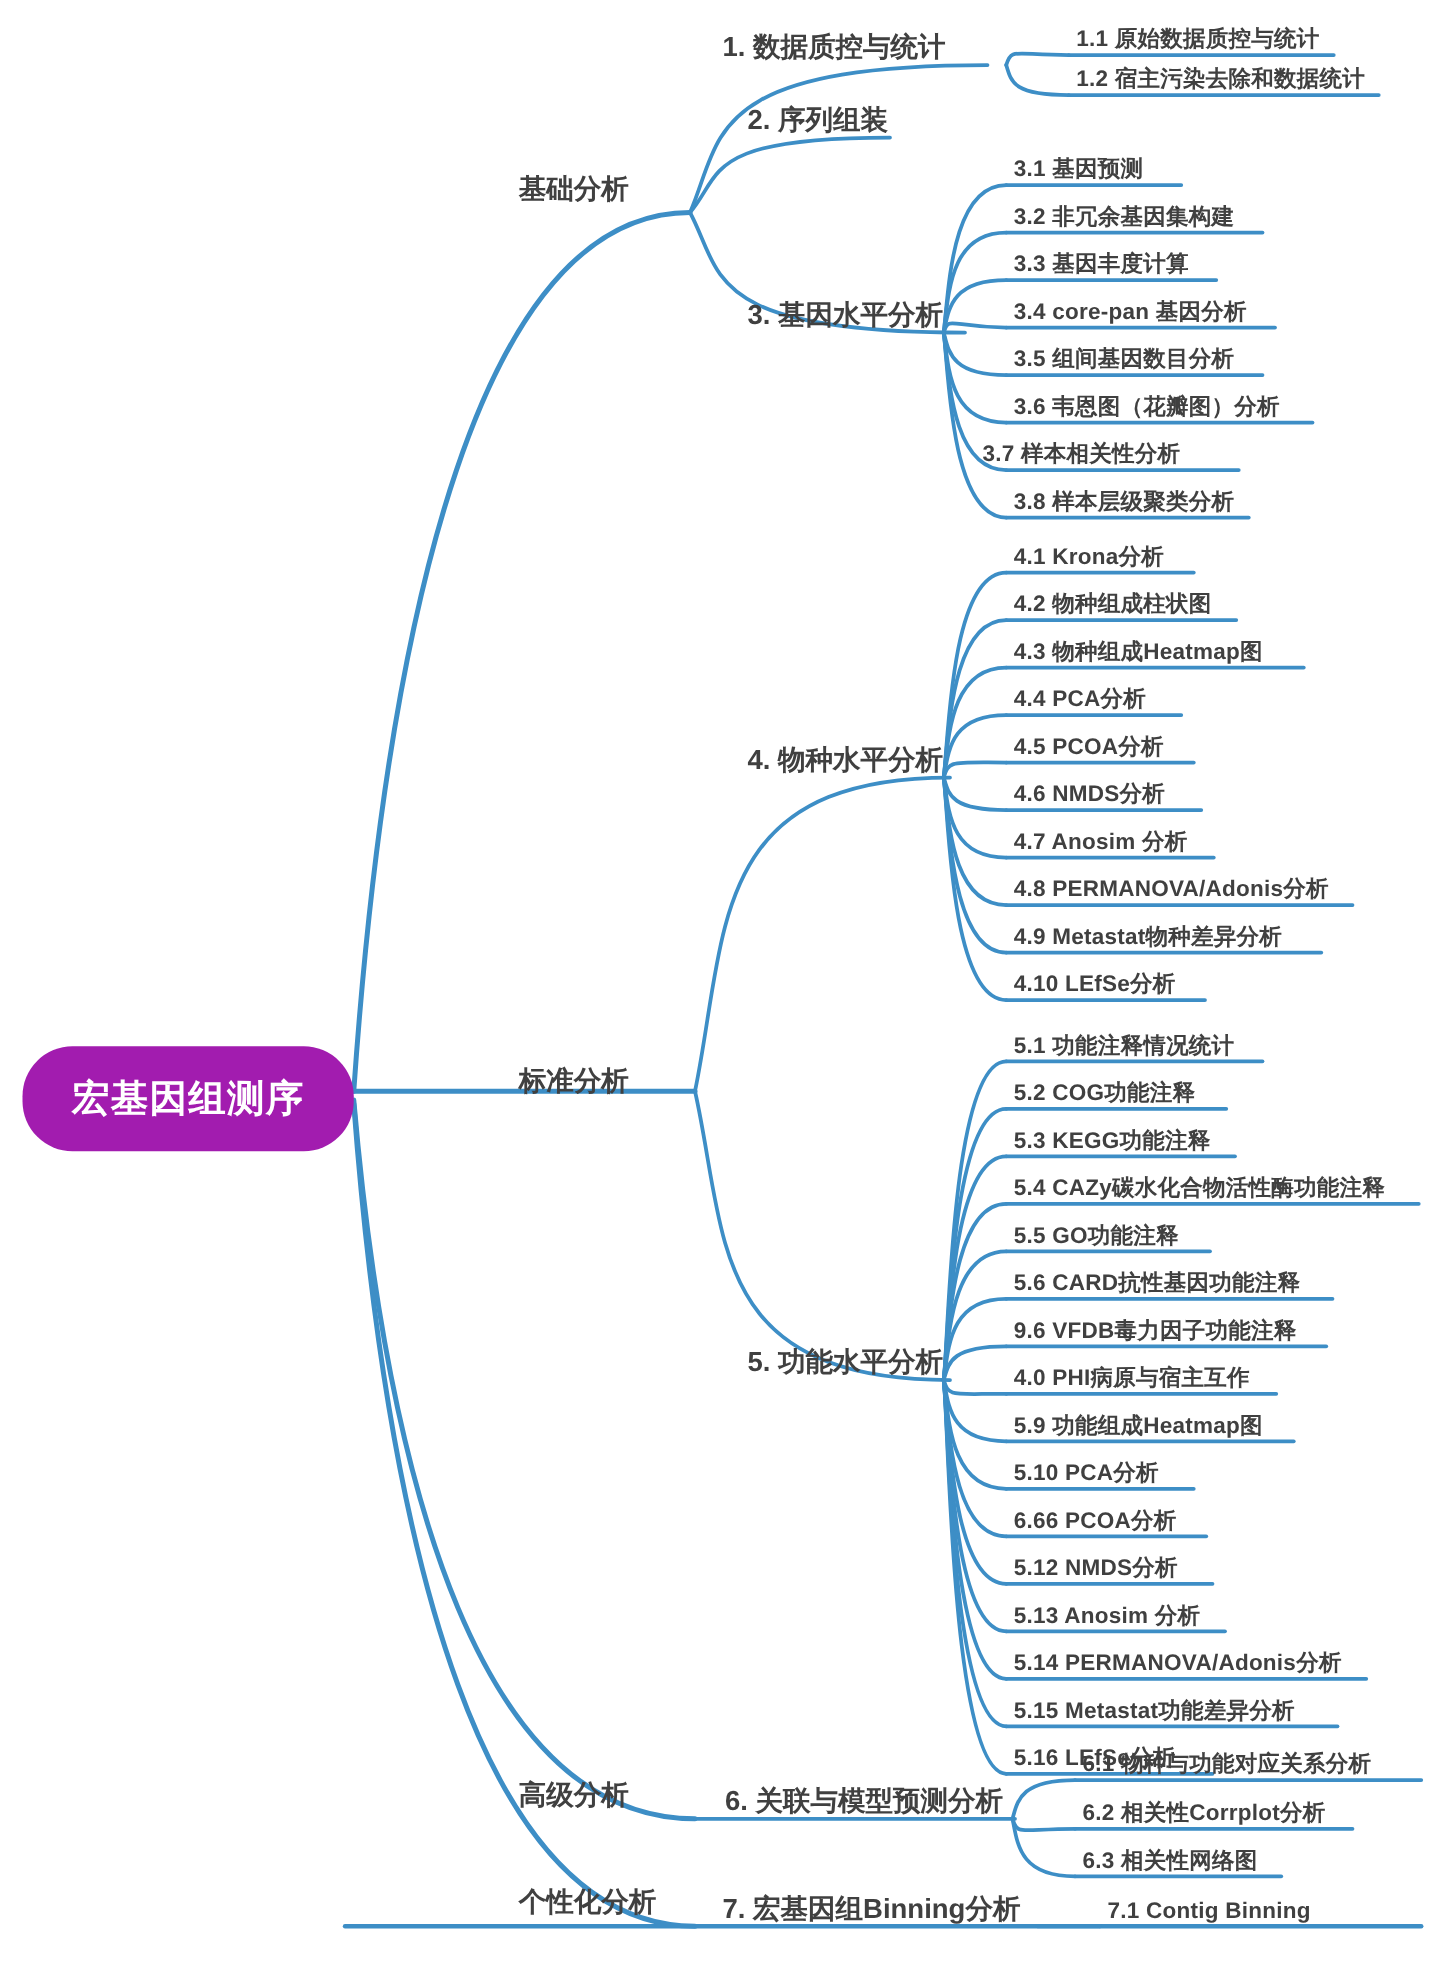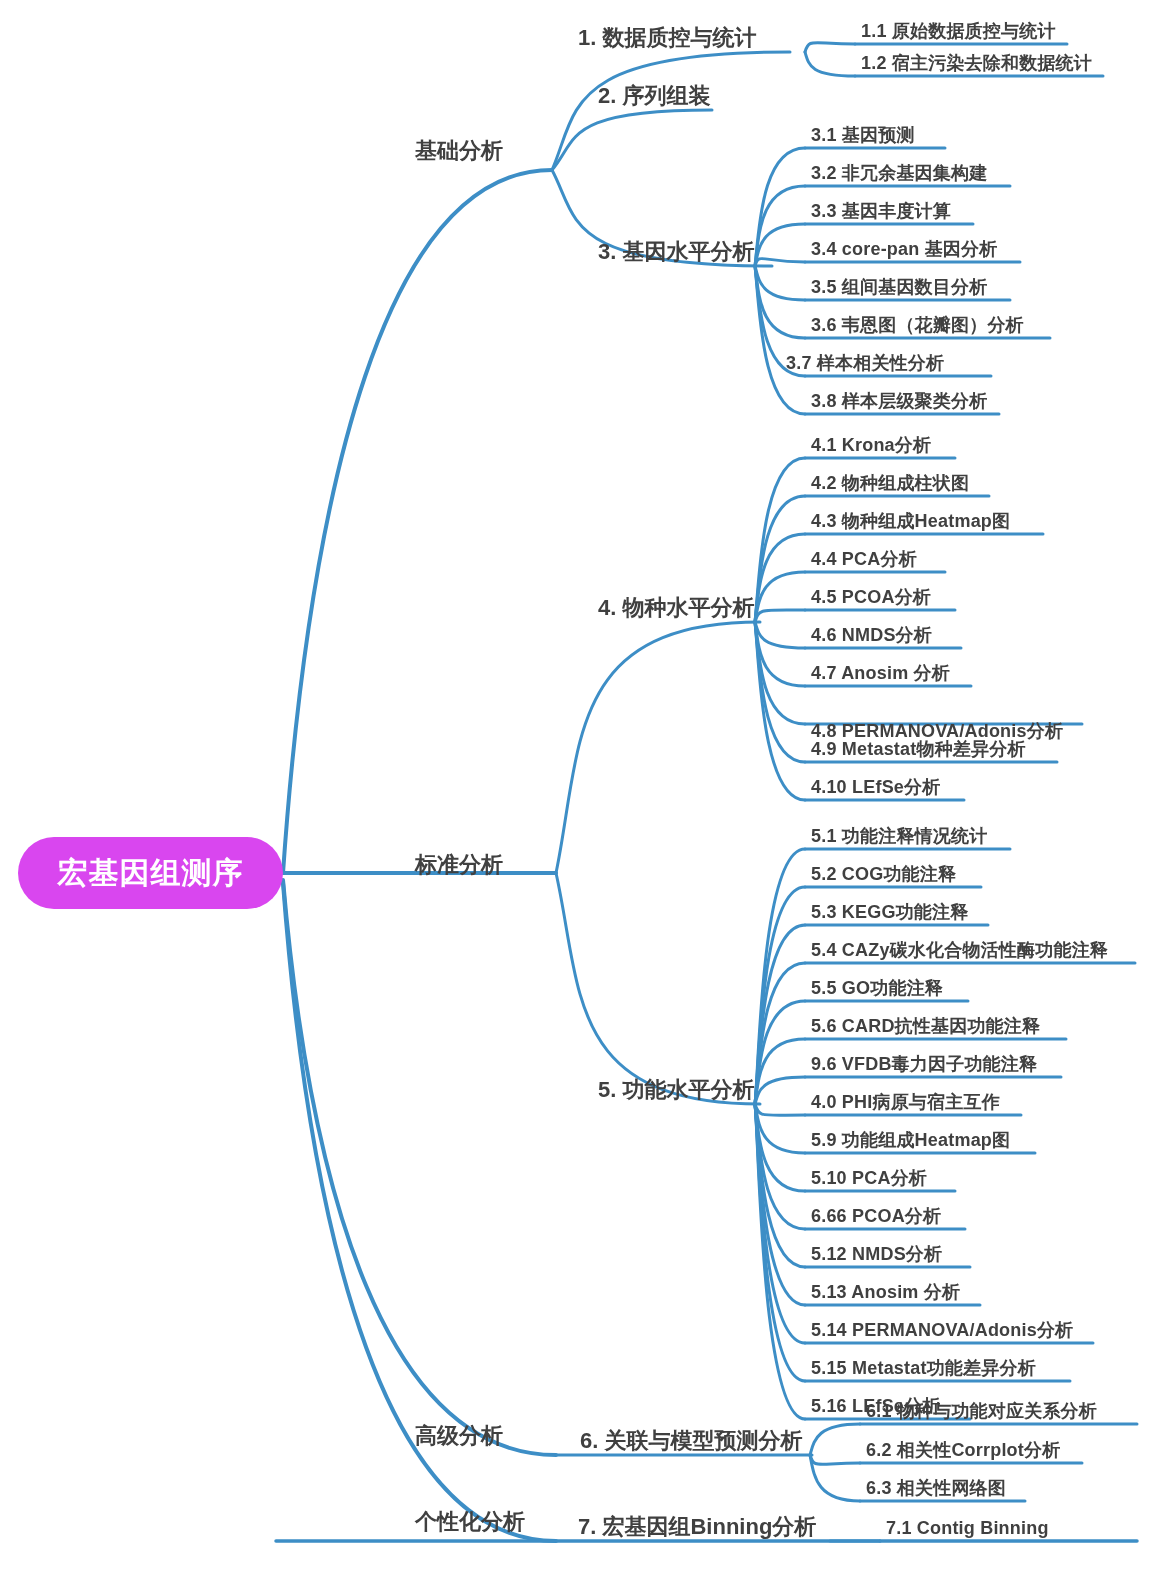--- a/index.html
+++ b/index.html
@@ -130,21 +130,21 @@
         <path d="M 860 1463 L 1082 1463" stroke-width="3"></path>
         <path d="M 810 1455 C 814 1469, 816 1463, 860 1463" stroke-width="3"></path>
         <path d="M 860 1501 L 1025 1501" stroke-width="3"></path>
         <path d="M 810 1455 C 814 1475.7, 816 1501, 860 1501" stroke-width="3"></path>
         <path d="M 276 1541 L 1137 1541" stroke-width="3.5"></path>
         <path d="M 880 1541 L 880 1541" stroke-width="3"></path>
         <path d="M 830 1541 L 880 1541" stroke-width="3"></path>
       </g>
   </svg>
 
-  <div class="root-node" style="left: 18px; top: 837px; width: 265px; height: 72px; background: #d946ef;">宏基因组测序</div>
+  <div class="root-node" style="left: 18px; top: 837px; width: 265px; height: 84px; background: #a21caf;">宏基因组测序</div>
 
   <div id="label-layer">
       <div class="node-label cat-label" style="left: 415px; top: 162px;">基础分析</div>
       <div class="node-label cat-label" style="left: 415px; top: 876px;">标准分析</div>
       <div class="node-label cat-label" style="left: 415px; top: 1447px;">高级分析</div>
       <div class="node-label cat-label" style="left: 415px; top: 1533px;">个性化分析</div>
       <div class="node-label mid-label" style="left: 578px; top: 49px;">1. 数据质控与统计</div>
       <div class="node-label leaf-label" style="left: 861px; top: 40px;">1.1 原始数据质控与统计</div>
       <div class="node-label leaf-label" style="left: 861px; top: 72px;">1.2 宿主污染去除和数据统计</div>
       <div class="node-label mid-label" style="left: 598px; top: 107px;">2. 序列组装</div>
@@ -158,21 +158,21 @@
       <div class="node-label leaf-label" style="left: 786px; top: 372px;">3.7 样本相关性分析</div>
       <div class="node-label leaf-label" style="left: 811px; top: 410px;">3.8 样本层级聚类分析</div>
       <div class="node-label mid-label" style="left: 598px; top: 619px;">4. 物种水平分析</div>
       <div class="node-label leaf-label" style="left: 811px; top: 454px;">4.1 Krona分析</div>
       <div class="node-label leaf-label" style="left: 811px; top: 492px;">4.2 物种组成柱状图</div>
       <div class="node-label leaf-label" style="left: 811px; top: 530px;">4.3 物种组成Heatmap图</div>
       <div class="node-label leaf-label" style="left: 811px; top: 568px;">4.4 PCA分析</div>
       <div class="node-label leaf-label" style="left: 811px; top: 606px;">4.5 PCOA分析</div>
       <div class="node-label leaf-label" style="left: 811px; top: 644px;">4.6 NMDS分析</div>
       <div class="node-label leaf-label" style="left: 811px; top: 682px;">4.7 Anosim 分析</div>
-      <div class="node-label leaf-label" style="left: 811px; top: 720px; margin-top: 20px;">4.8 PERMANOVA/Adonis分析</div>
+      <div class="node-label leaf-label" style="left: 811px; top: 720px;">4.8 PERMANOVA/Adonis分析</div>
       <div class="node-label leaf-label" style="left: 811px; top: 758px;">4.9 Metastat物种差异分析</div>
       <div class="node-label leaf-label" style="left: 811px; top: 796px;">4.10 LEfSe分析</div>
       <div class="node-label mid-label" style="left: 598px; top: 1101px;">5. 功能水平分析</div>
       <div class="node-label leaf-label" style="left: 811px; top: 845px;">5.1 功能注释情况统计</div>
       <div class="node-label leaf-label" style="left: 811px; top: 883px;">5.2 COG功能注释</div>
       <div class="node-label leaf-label" style="left: 811px; top: 921px;">5.3 KEGG功能注释</div>
       <div class="node-label leaf-label" style="left: 811px; top: 959px;">5.4 CAZy碳水化合物活性酶功能注释</div>
       <div class="node-label leaf-label" style="left: 811px; top: 997px;">5.5 GO功能注释</div>
       <div class="node-label leaf-label" style="left: 811px; top: 1035px;">5.6 CARD抗性基因功能注释</div>
       <div class="node-label leaf-label" style="left: 811px; top: 1073px;">9.6 VFDB毒力因子功能注释</div>

